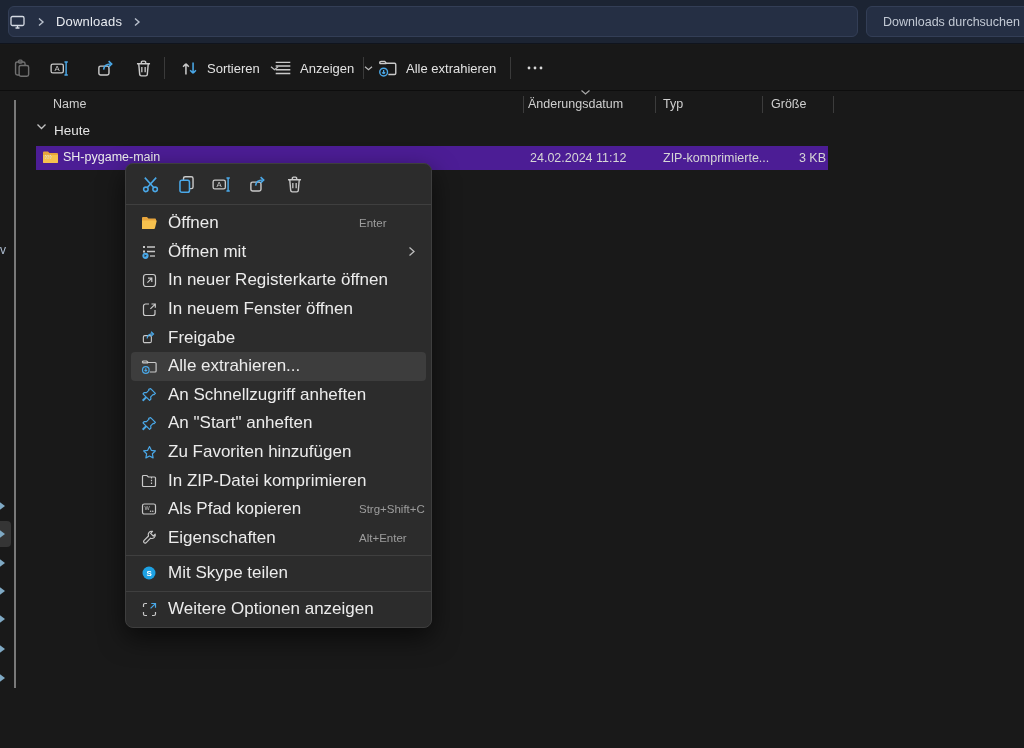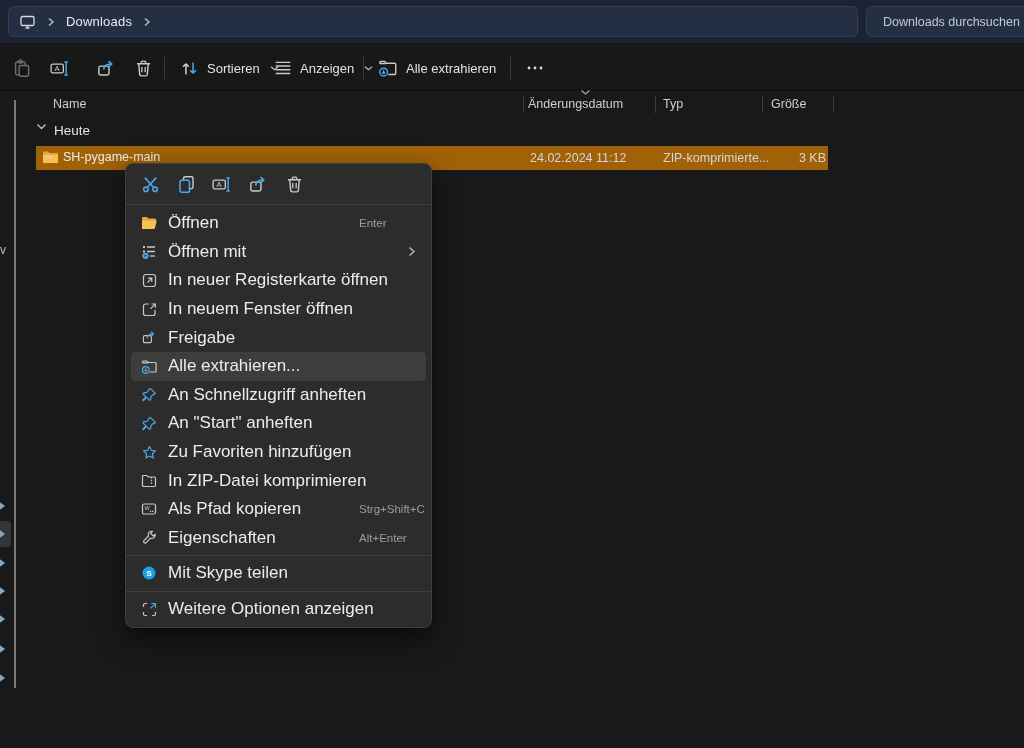--- a/index.html
+++ b/index.html
@@ -4,42 +4,42 @@
 <style>
   * { margin:0; padding:0; box-sizing:border-box; }
   html,body { width:1024px; height:748px; overflow:hidden; background:#191919;
     font-family:"Liberation Sans", sans-serif; color:#e6e6e6; }
   .abs { position:absolute; }
 
   
   #topbar { left:0; top:0; width:1024px; height:44px; background:#1c2433; border-bottom:1px solid #10141d; }
   .navbox { position:absolute; top:6px; height:31px; background:#252f44; border:1px solid #333e56; border-radius:6px;
     display:flex; align-items:center; }
-  #addressbar { left:8px; width:850px; padding:0 10px; gap:10px; }
+  #addressbar { left:8px; width:850px; padding:0 0; gap:10px; }
   #searchbox { left:866px; width:166px; padding:0 16px; }
   .crumbtext { font-size:13px; color:#e8ebf0; letter-spacing:.2px; }
   .searchtext { font-size:12.5px; color:#c2c9d4; white-space:nowrap; }
   .bc-sep { display:flex; align-items:center; }
 
   
   #toolbar { left:0; top:45px; width:1024px; height:46px; background:#181818; border-bottom:1px solid #0d0d0d; }
   .tbtn { position:absolute; top:5px; height:36px; display:flex; align-items:center; gap:8px;
     border-radius:4px; padding:0 8px; font-size:13px; color:#e2e2e2; cursor:default; }
   .tsep { position:absolute; top:12px; width:1px; height:22px; background:#3a3a3a; }
   .chev-dn { margin-left:2px; }
 
   
   #colheaders { left:0; top:92px; width:1024px; height:26px;padding-left:20px; }
   .colh { position:absolute; top:5px; font-size:12.5px; color:#cfcfcf; }
   .colsep { position:absolute; top:4px; width:1px; height:17px; background:#3c3c3c; }
 
   
   #grouprow { left:36px; top:123px; height:20px; display:flex; align-items:flex-start; gap:7px; }
   #grouplabel { font-size:13.5px; color:#e4e4e4; }
-  #filerow { left:36px; top:146px; width:792px; height:24px; background:#a16207; display:flex; align-items:center; }
+  #filerow { left:36px; top:146px; width:792px; height:24px; background:#4c1d95; display:flex; align-items:center; }
   .cell { position:absolute; font-size:12.5px; color:#d6d6d6; white-space:nowrap; }
 
   
   #paneline { left:14px; top:100px; width:2px; height:588px; background:#8b8b8b; opacity:.85; }
   .navchev { position:absolute; left:-4px; width:12px; height:12px; }
   #navhl { left:0; top:521px; width:11px; height:26px; background:#353535; border-radius:0 4px 4px 0; }
   #navfrag { left:0; top:243px; font-size:12px; color:#aebdd0; }
 
   
   #ctxmenu { left:125px; top:163px; width:307px; background:#2c2c2c; border:1px solid #3e3e3e; border-radius:8px;

